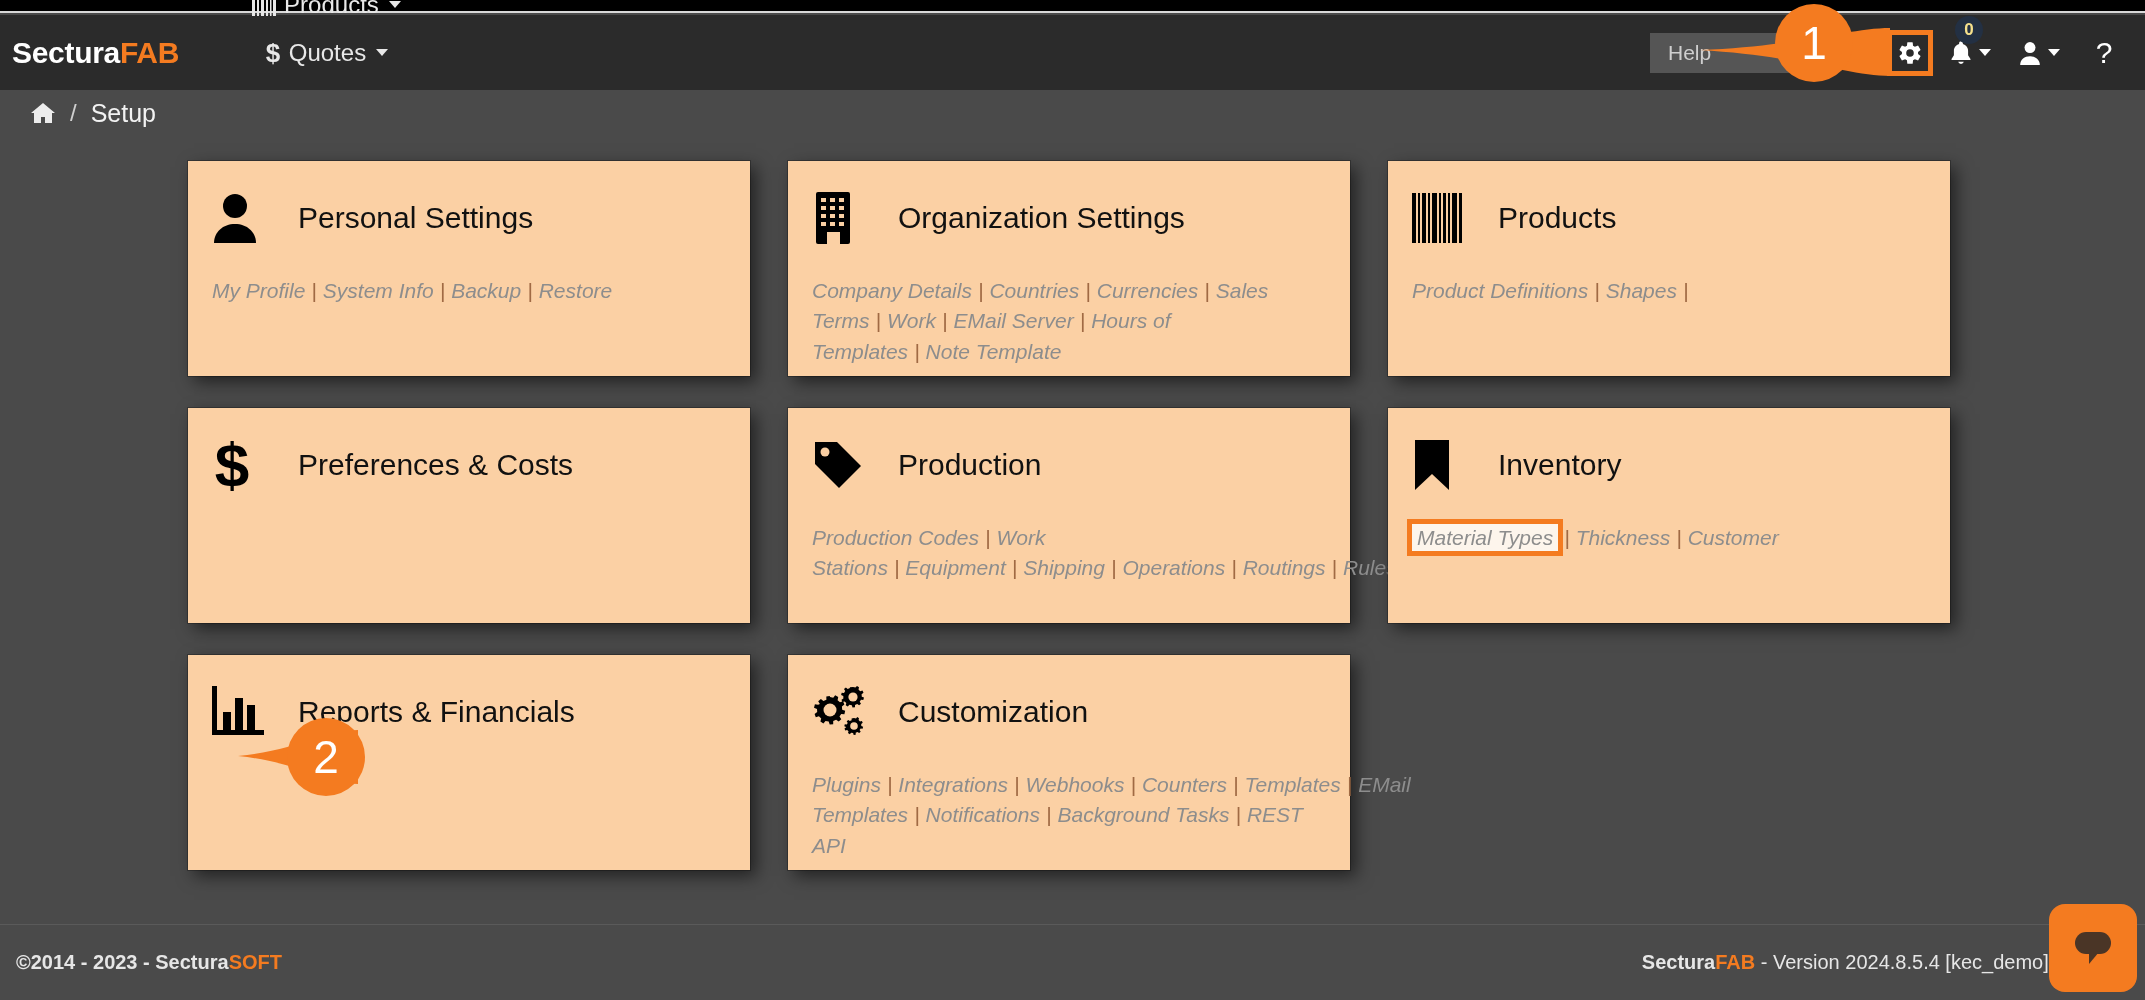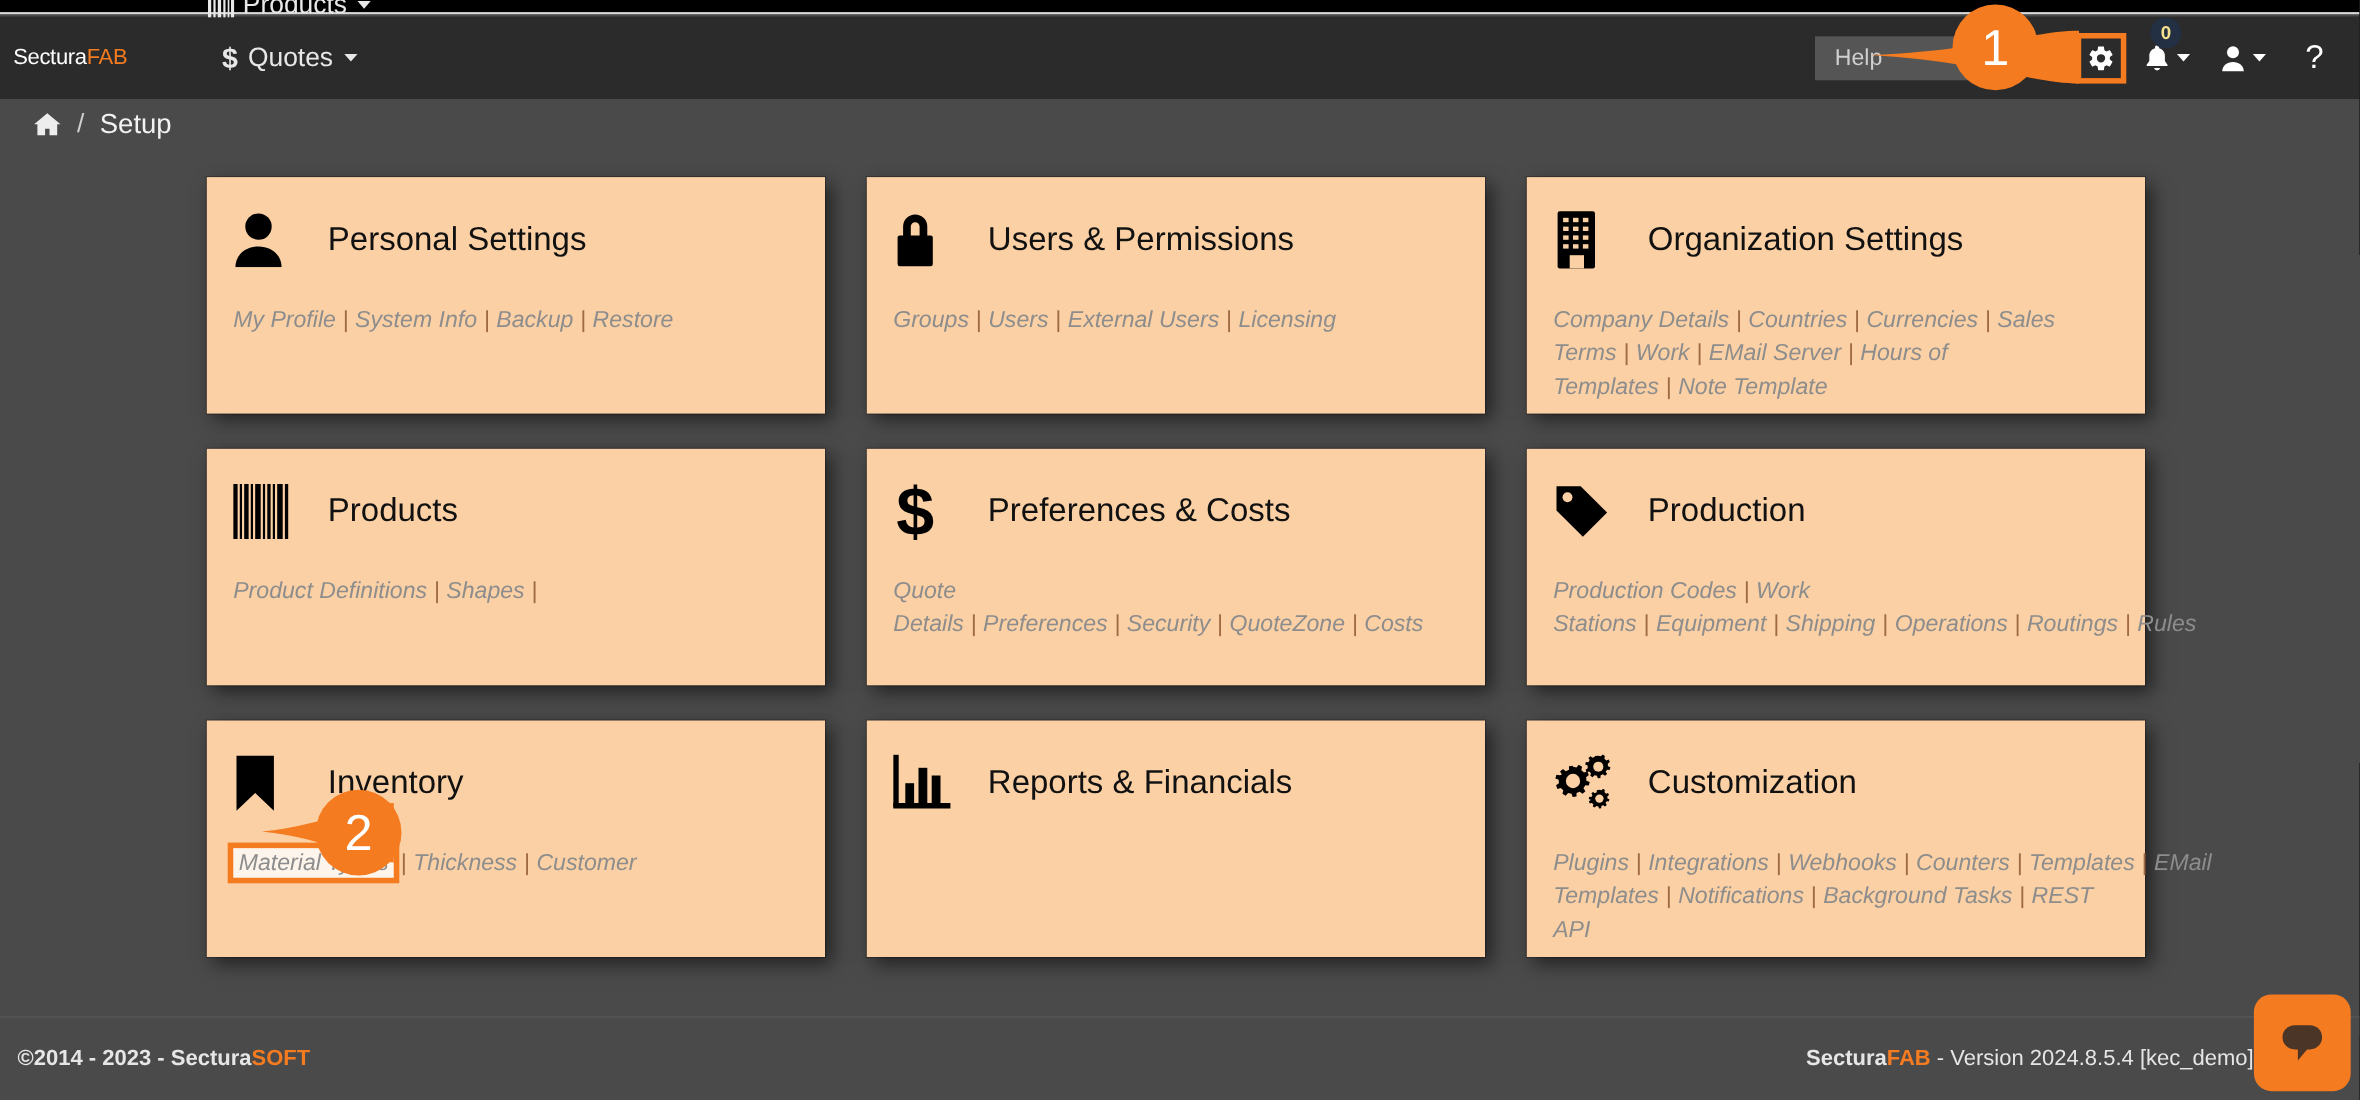--- a/index.html
+++ b/index.html
@@ -17,21 +17,21 @@
     background: #000; border-bottom: 2px solid #d9d9d9;
   }
 
   
   .navbar {
     position: absolute; left: 0; top: 15px; width: 2145px; height: 75px;
     background: #2b2b2b;
     display: flex; align-items: center;
   }
   .brand {
-    color: #fff; font-size: 20px; font-weight: normal;
+    color: #fff; font-size: 30px; font-weight: bold;
     margin-left: 12px; margin-right: 34px; letter-spacing: -0.3px;
     white-space: nowrap;
   }
   .brand .fab { color: #f47b20; }
   .nav-items { display: flex; align-items: center; gap: 0px; flex-direction: column; }
   .nav-item {
     display: flex; align-items: center; gap: 8px;
     color: #e8e8e8; font-size: 24px; padding: 10px 22px;
     white-space: nowrap; cursor: pointer;
   }
@@ -279,32 +279,20 @@
             <svg width="46" height="50" viewBox="0 0 46 50">
                 <circle cx="23" cy="13" r="12" fill="#000"></circle>
                 <path d="M2 50c0-11 9-19 21-19s21 8 21 19z" fill="#000"></path>
               </svg>
           </span>
           <span class="card-title">Personal Settings</span>
         </div>
         <div class="card-links"><a>My Profile</a><span class="pipe">|</span><a>System Info</a><span class="pipe">|</span><a>Backup</a><span class="pipe">|</span><a>Restore</a></div>
       </div>
 
-      <div class="card">
-        <div class="card-head">
-          <span class="card-ico">
-            <svg width="40" height="50" viewBox="0 0 40 50">
-                <path d="M9 22V13a11 11 0 0 1 22 0v9h-7v-9a4 4 0 0 0-8 0v9z" fill="#000"></path>
-                <rect x="4" y="21" width="32" height="28" rx="2" fill="#000"></rect>
-              </svg>
-          </span>
-          <span class="card-title">Users &amp; Permissions</span>
-        </div>
-        <div class="card-links"><a>Groups</a><span class="pipe">|</span><a>Users</a><span class="pipe">|</span><a>External Users</a><span class="pipe">|</span><a>Licensing</a></div>
-      </div>
 
       <div class="card">
         <div class="card-head">
           <span class="card-ico">
             <svg width="42" height="54" viewBox="0 0 42 54">
                 <rect x="4" y="1" width="34" height="52" rx="2" fill="#000"></rect>
                 <g fill="#fbd0a4">
                   <rect x="9" y="7" width="5" height="4"></rect>
                   <rect x="18" y="7" width="5" height="4"></rect>
                   <rect x="27" y="7" width="5" height="4"></rect>
@@ -351,21 +339,20 @@
 
       <div class="card">
         <div class="card-head">
           <span class="card-ico">
             <svg width="40" height="54" viewBox="0 0 40 54">
                 <text x="20" y="48" font-size="62" font-family="Liberation Sans" font-weight="bold" fill="#000" text-anchor="middle">$</text>
               </svg>
           </span>
           <span class="card-title">Preferences &amp; Costs</span>
         </div>
-        <div class="card-links"><a>Quote Details</a><span class="pipe">|</span><a>Preferences</a><span class="pipe">|</span><a>Security</a><span class="pipe">|</span><a>QuoteZone</a><span class="pipe">|</span><a>Costs</a></div>
       </div>
 
       <div class="card">
         <div class="card-head">
           <span class="card-ico">
             <svg width="52" height="52" viewBox="0 0 52 52">
                 <path d="M3 3h22l24 24-22 22L3 25z" fill="#000"></path>
                 <circle cx="13" cy="13" r="4.5" fill="#fbd0a4"></circle>
               </svg>
           </span>

